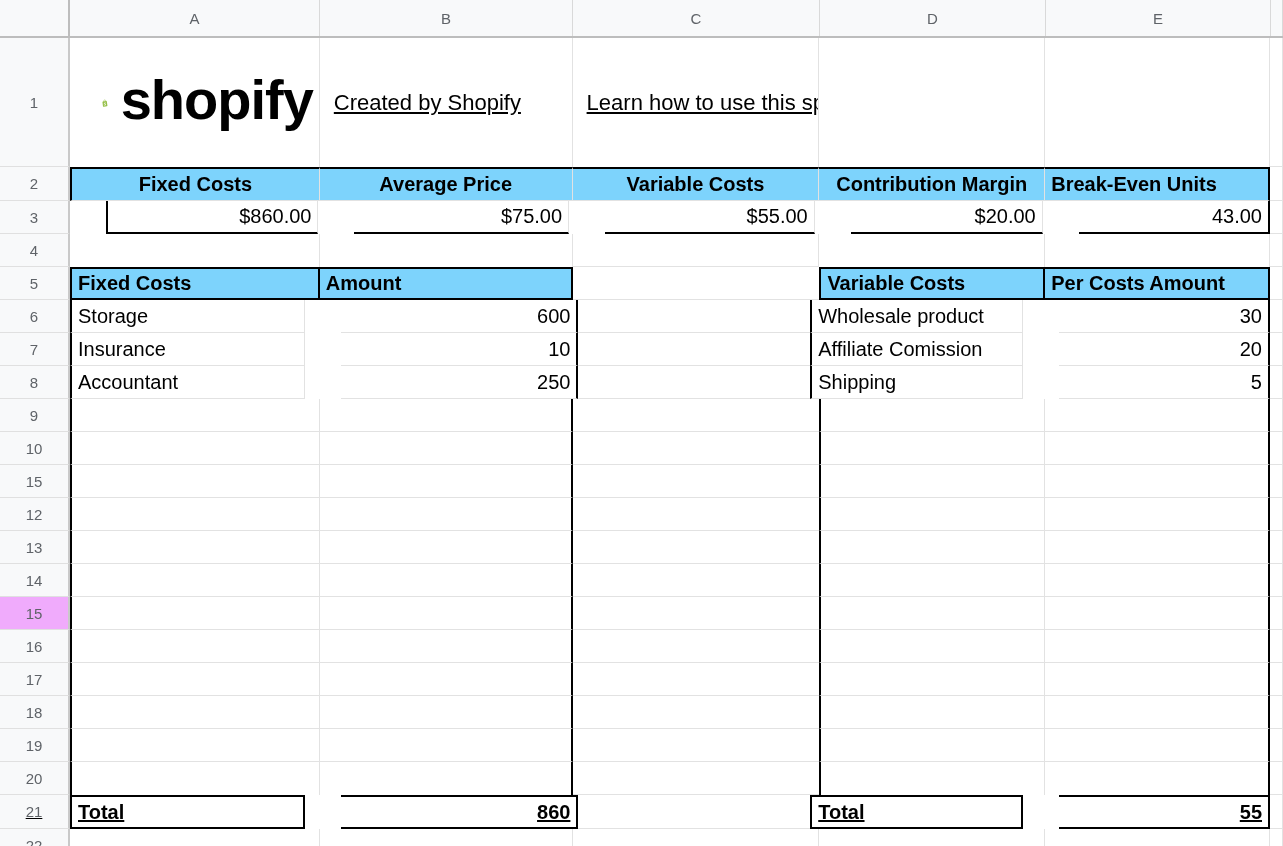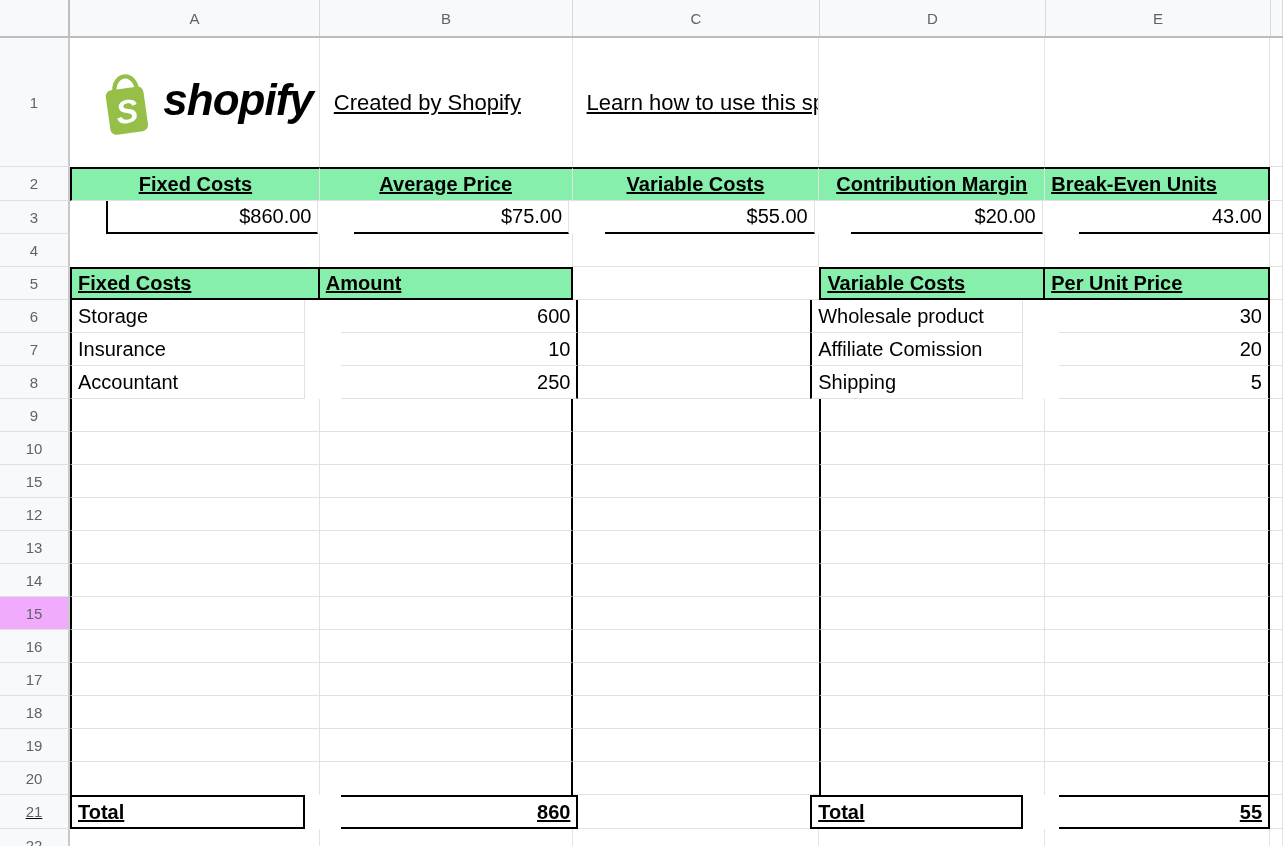--- a/index.html
+++ b/index.html
@@ -23,33 +23,33 @@
   .h-1{height:129px;} .h-2{height:34px;} .h-n{height:33px;} .h-21{height:34px;text-decoration:underline;}
   .rh { width:70px; box-sizing:border-box; background:#f8f9fa;
     border-right:2px solid #c9c9c9; border-bottom:1px solid #e0e0e0;
     color:#5f6368; font-size:15px; display:flex; align-items:center;
     justify-content:center; flex:none; }
   .rh-sel { background:#f0abfc; }
   .cell { box-sizing:border-box; border-right:1px solid #e2e2e2;
     border-bottom:1px solid #e2e2e2; font-size:20px; display:flex;
     align-items:center; padding:0 6px; white-space:nowrap; overflow:hidden; }
   
-  .green { background:#86efac;text-decoration:underline; }
+  .green { background:#7dd3fc; }
   .bold { font-weight:bold; }
   .center { justify-content:center; }
   .right { justify-content:flex-end;margin-left:36px; }
   .bl { border-left:2px solid #000; }
   .br { border-right:2px solid #000; }
   .bt { border-top:2px solid #000; }
   .bb { border-bottom:2px solid #000 !important; }
   .nbb { border-bottom:none !important; }
   .nbr { border-right:none !important; }
   
   .logo-cell { padding-left:32px; gap:13px; }
-  .wordmark { font-size:44px; font-weight:bold; font-style:italic;
+  .wordmark { font-size:56px; font-weight:bold; 
     letter-spacing:-1px; color:#000; line-height:1; padding-bottom:6px; }
   .link-cell { padding-left:14px; }
   .link { color:#000000; font-weight:normal; font-size:22px;
     text-decoration:underline; cursor:pointer; }
 </style>
 </head>
 <body>
 
 <div class="sheet">
 
@@ -115,21 +115,21 @@
     <div class="cell w-e nbb"></div>
     <div class="cell w-f"></div>
   </div>
 
   <div class="row h-n">
     <div class="rh">5</div>
     <div class="cell w-a green bold bl bt bb br">Fixed Costs</div>
     <div class="cell w-b green bold bt bb br">Amount</div>
     <div class="cell w-c nbr"></div>
     <div class="cell w-d green bold bl bt bb br">Variable Costs</div>
-    <div class="cell w-e green bold bt bb br">Per Unit Price</div>
+    <div class="cell w-e green bold bt bb br">Per Costs Amount</div>
     <div class="cell w-f"></div>
   </div>
 
   <div class="row h-n">
     <div class="rh">6</div>
     <div class="cell w-a bl">Storage</div>
     <div class="cell w-b right br">600</div>
     <div class="cell w-c nbr"></div>
     <div class="cell w-d bl">Wholesale product</div>
     <div class="cell w-e right br">30</div>

